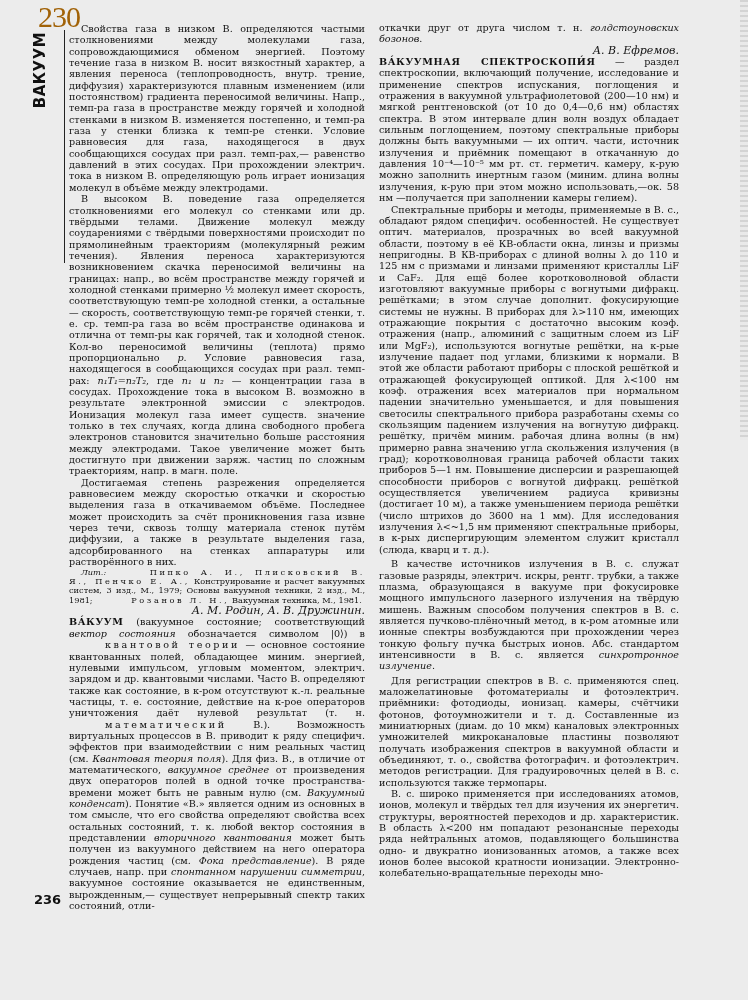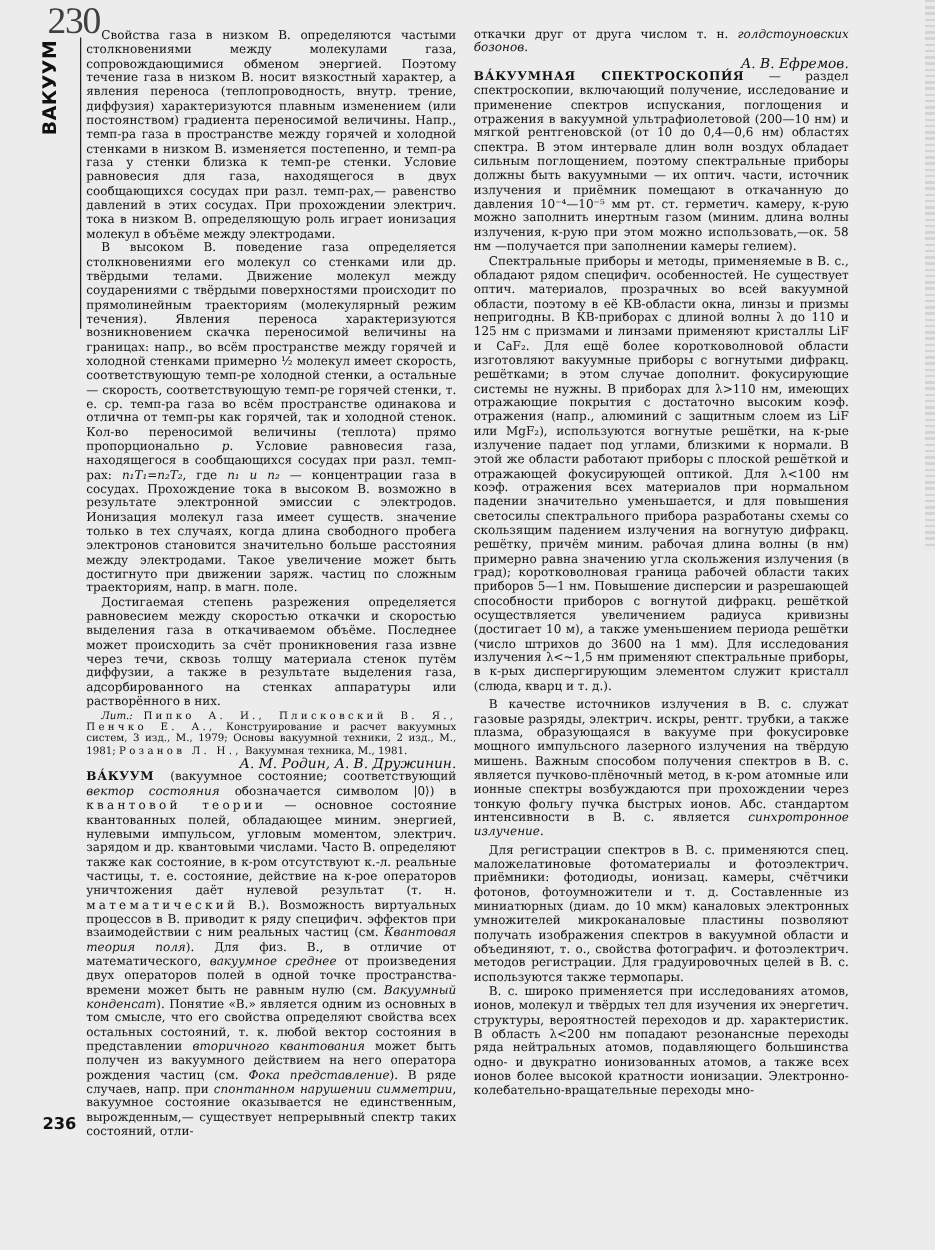--- a/index.html
+++ b/index.html
@@ -6,21 +6,21 @@
   body {
     width: 748px; height: 1000px; overflow: hidden;
     background: #ececec;
     font-family: "DejaVu Serif", "Liberation Serif", serif;
     color: #111;
     position: relative;
   }
   .page-num-top {
     position: absolute; left: 38px; top: 2px;
     font-family: "Liberation Serif", serif;
-    font-size: 30px; line-height: 30px; color: #404040;
+    font-size: 30px; line-height: 30px; color: #a16207;
     letter-spacing: -1px;
   }
   .running-head {
     position: absolute; left: 28px; top: 35px;
     width: 24px; height: 70px;
   }
   .running-head span {
     position: absolute; left: 50%; top: 50%;
     transform: translate(-50%, -50%) rotate(-90deg);
     font-family: "DejaVu Sans", sans-serif; font-weight: bold;
@@ -45,21 +45,21 @@
     font-size: 9.6px; line-height: 11.35px;
     text-align: justify;
   }
   .col.left { left: 69px; width: 296px; top: 23px; }
   .col.right { left: 379px; width: 300px; top: 22px; }
   .col p { margin: 0; text-indent: 12px; }
   .col p.noind { text-indent: 0; }
   .col p.gap { margin-top: 3px; }
   .author { text-align: right; font-style: italic; font-size: 11px; margin: 0; }
   .lit { font-size: 8.2px; line-height: 9.4px; margin: 4px 0 0 0; text-indent: 12px; }
-  .lit i.spaced, .sp { letter-spacing: 2.6px; }
+  .lit i.spaced, .sp { letter-spacing: 2.6px; margin-left: 36px; }
   .head { font-weight: bold; letter-spacing: 0.6px; }
   i { font-style: italic; }
 </style>
 </head>
 <body>
 
 <div class="page-num-top">230</div>
 <div class="running-head">
     <span>ВАКУУМ</span>
   </div>

